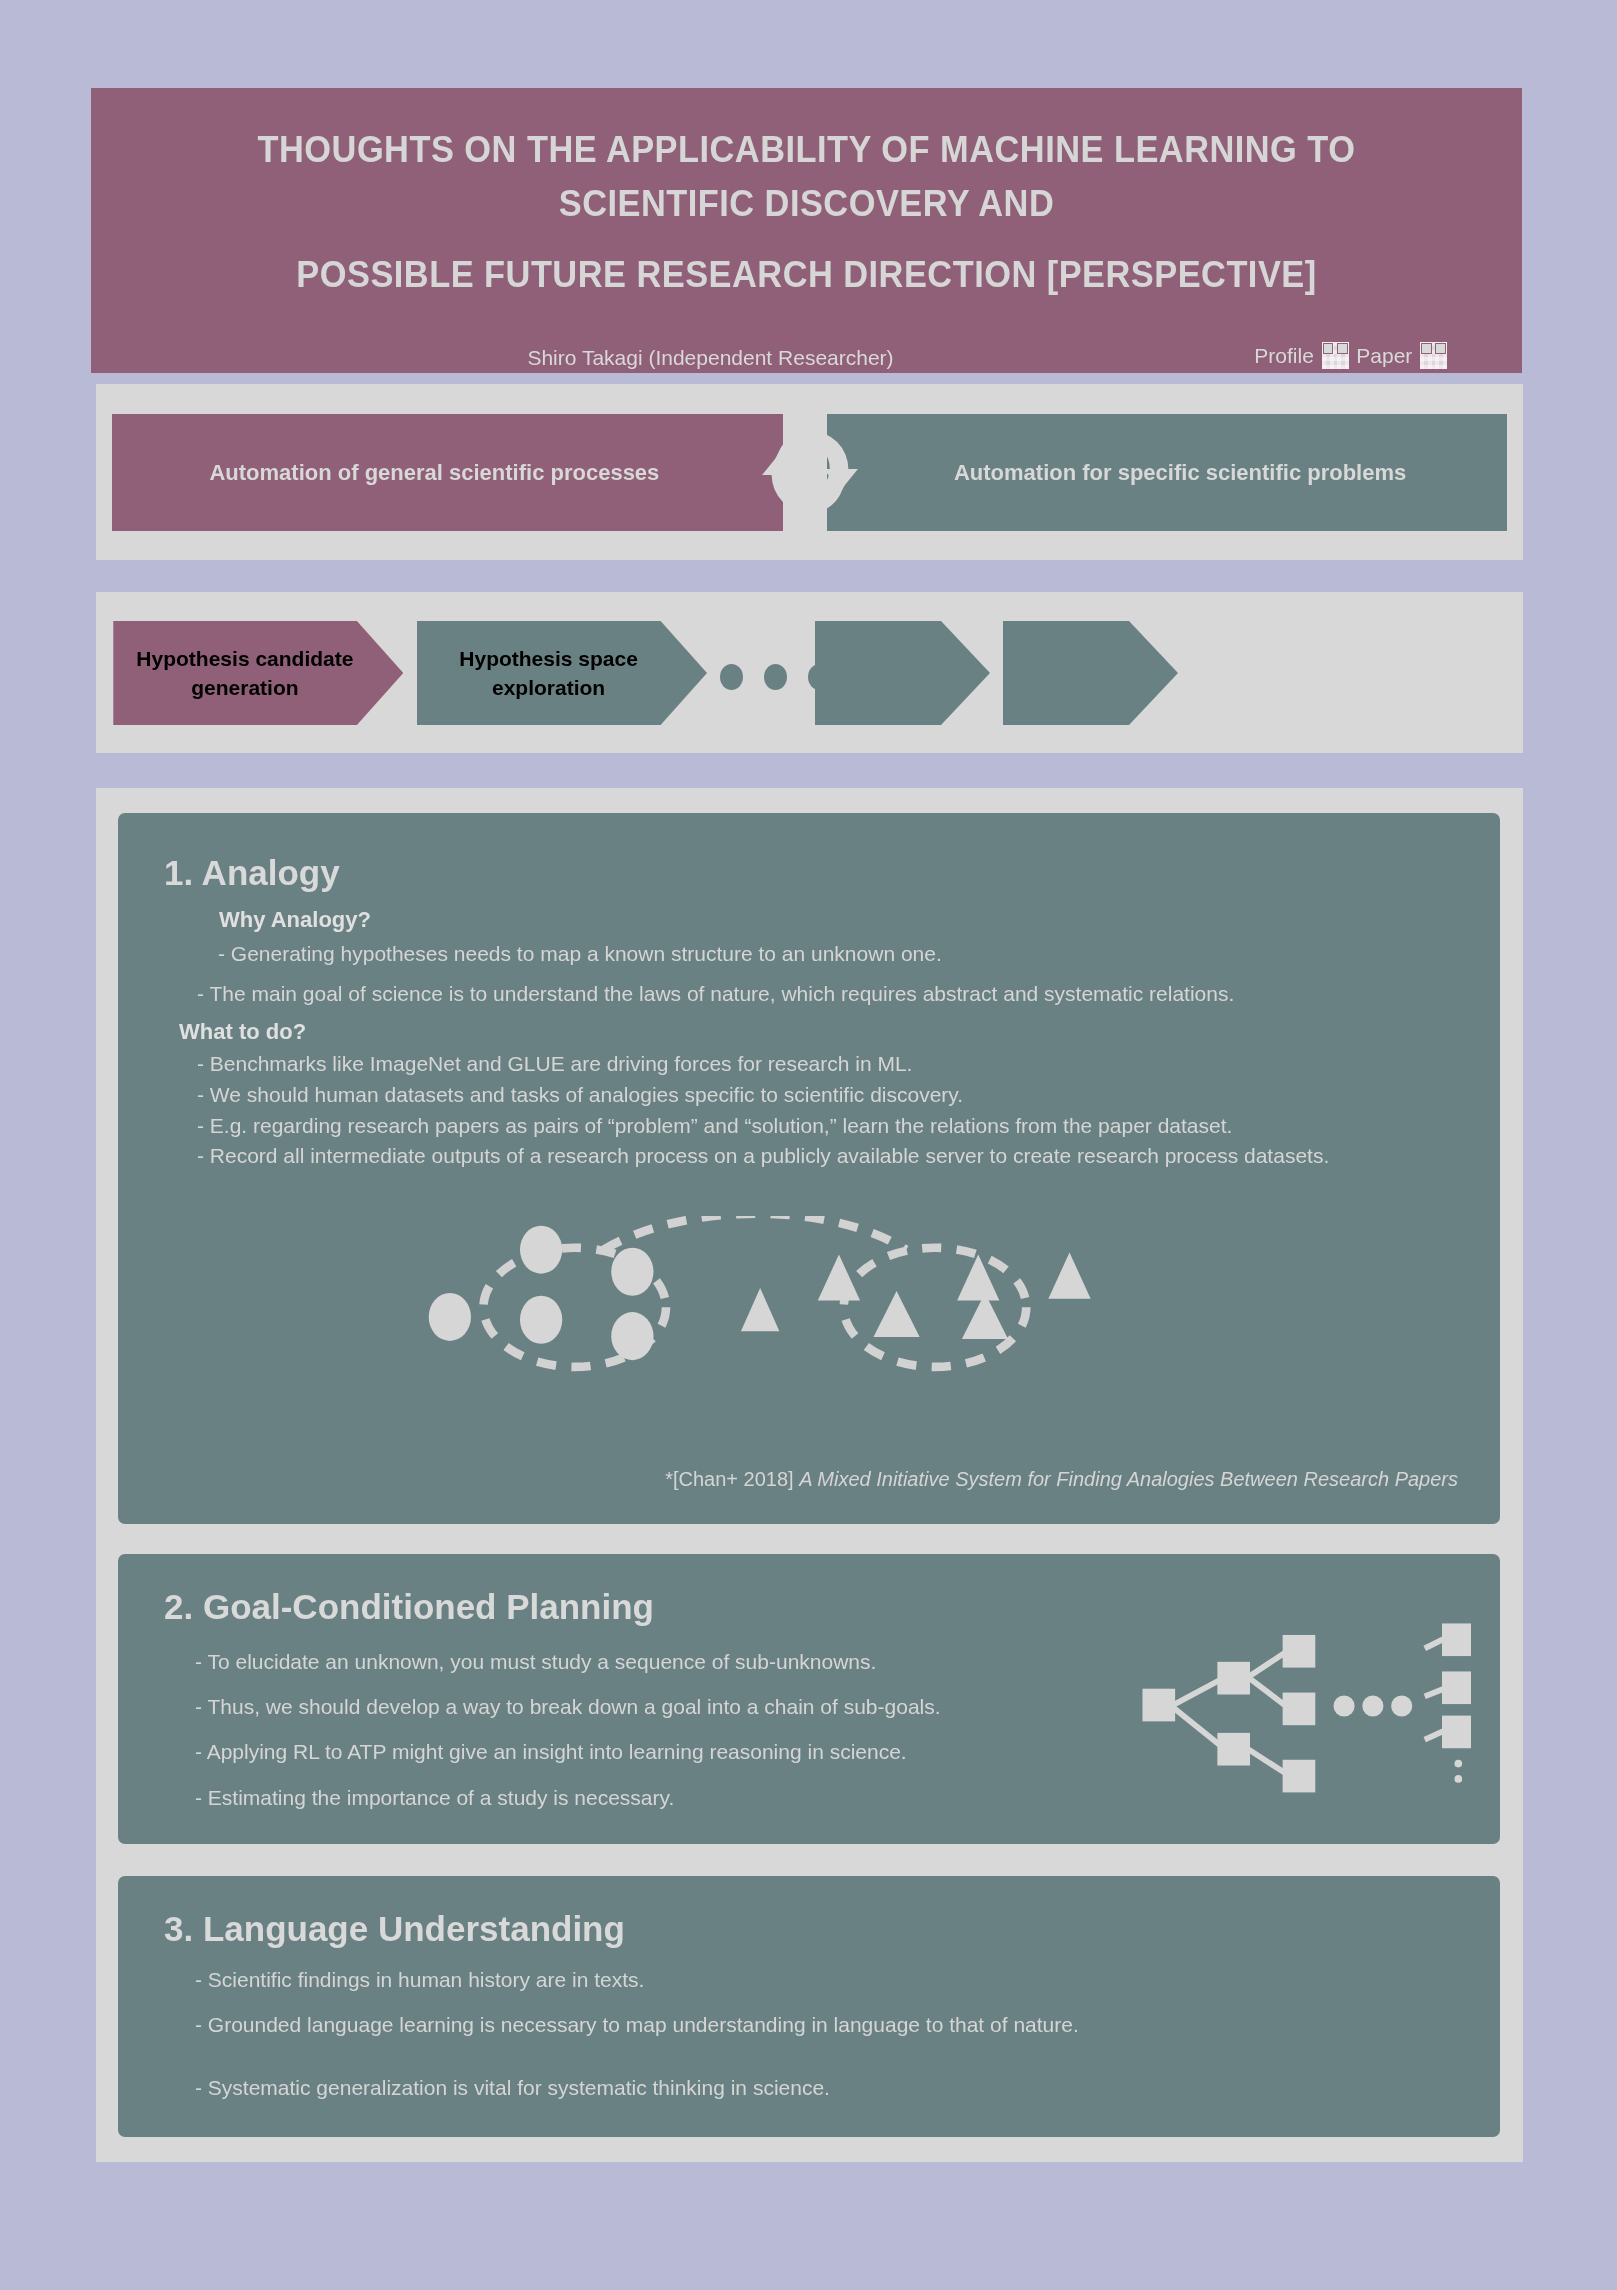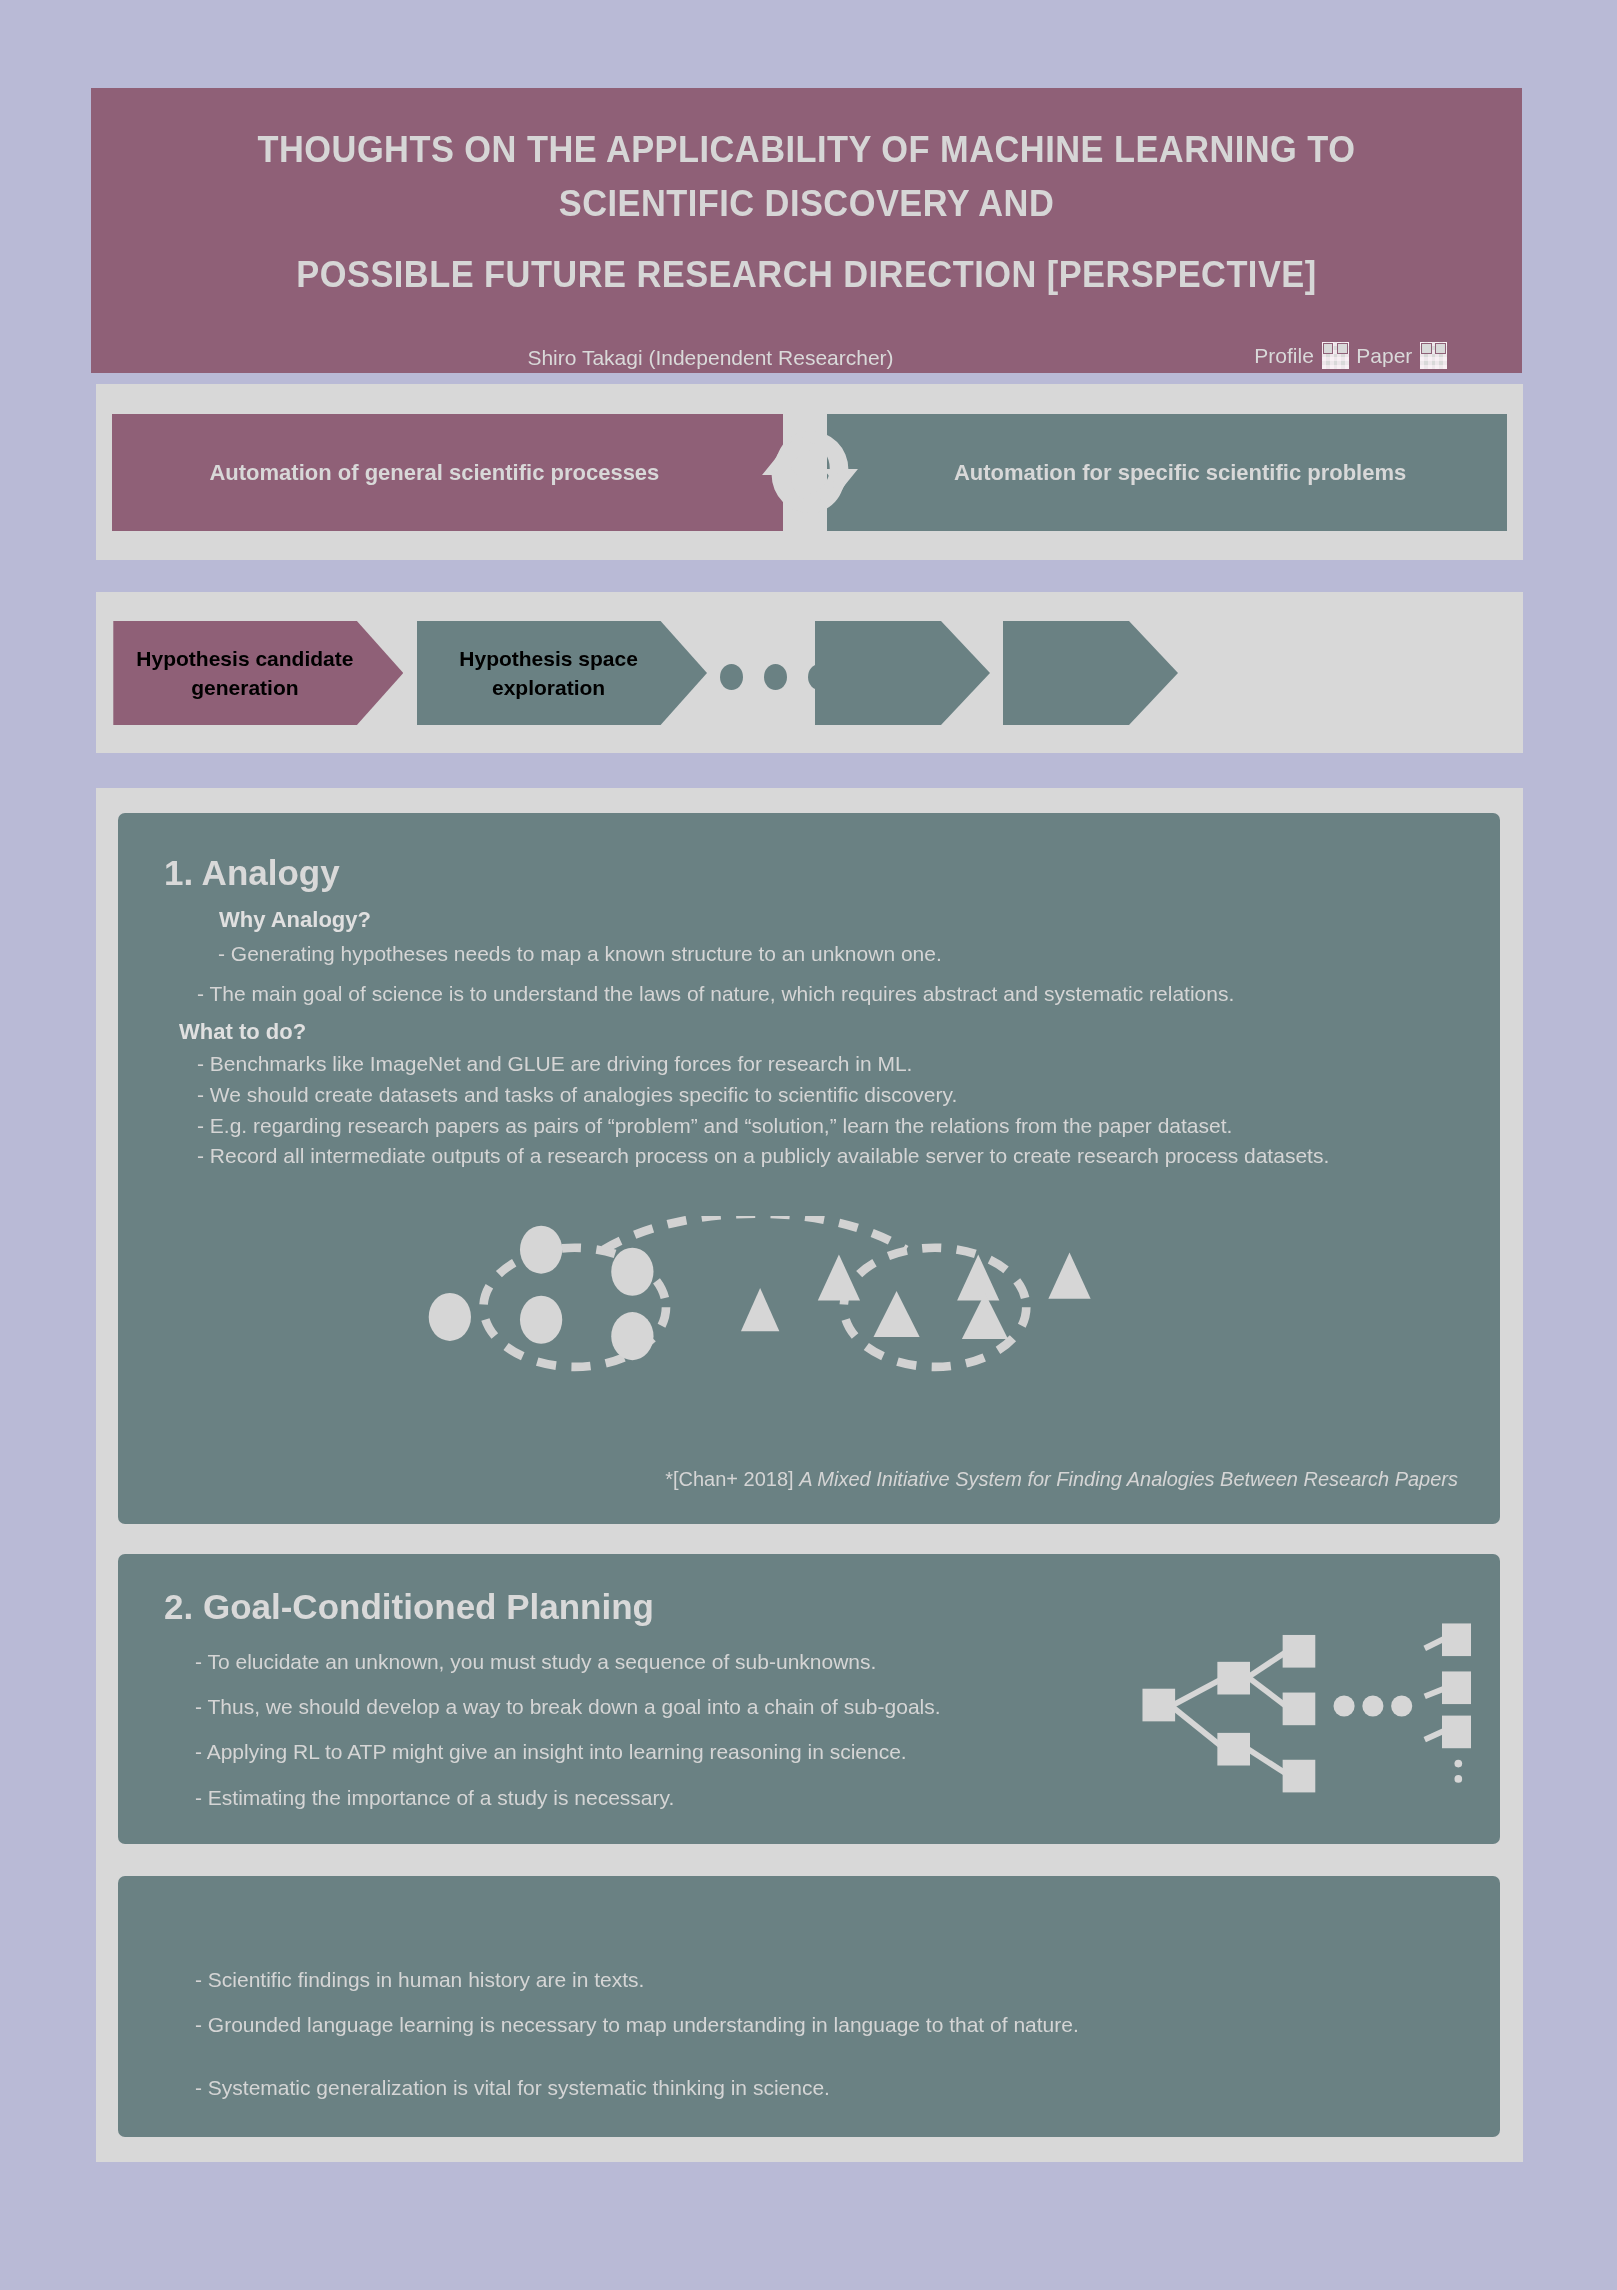--- a/index.html
+++ b/index.html
@@ -296,21 +296,21 @@
 
     <div class="card card-1">
       <div class="sec-title">1. Analogy</div>
 
       <div class="sub-head c1-h1">Why Analogy?</div>
       <div class="bullet c1-b1">- Generating hypotheses needs to map a known structure to an unknown one.</div>
       <div class="bullet c1-b2">- The main goal of science is to understand the laws of nature, which requires abstract and systematic relations.</div>
 
       <div class="sub-head c1-h2">What to do?</div>
       <div class="bullet c1-b3">- Benchmarks like ImageNet and GLUE are driving forces for research in ML.</div>
-      <div class="bullet c1-b4">- We should create datasets and tasks of analogies specific to scientific discovery.</div>
+      <div class="bullet c1-b4">- We should human datasets and tasks of analogies specific to scientific discovery.</div>
       <div class="bullet c1-b5">- E.g. regarding research papers as pairs of “problem” and “solution,” learn the relations from the paper dataset.</div>
       <div class="bullet c1-b6">- Record all intermediate outputs of a research process on a publicly available server to create research process datasets.</div>
 
       <svg class="analogy-svg" viewBox="0 0 840 180">
 
         <ellipse cx="185" cy="95" rx="95" ry="62" fill="none" stroke="#d2d2d2" stroke-width="9" stroke-dasharray="20 16"></ellipse>
 
         <ellipse cx="560" cy="95" rx="95" ry="62" fill="none" stroke="#d2d2d2" stroke-width="9" stroke-dasharray="20 16"></ellipse>
 
         <path d="M215 35 C300 -15 450 -15 530 35" fill="none" stroke="#d2d2d2" stroke-width="9" stroke-dasharray="20 16"></path>
@@ -365,20 +365,21 @@
           <circle cx="228" cy="100" r="11"></circle>
           <circle cx="258" cy="100" r="11"></circle>
           <circle cx="288" cy="100" r="11"></circle>
           <circle cx="347" cy="160" r="4"></circle>
           <circle cx="347" cy="176" r="4"></circle>
         </g>
       </svg>
     </div>
 
     <div class="card card-3">
+      <div class="sec-title">3. Language Understanding</div>
       <div class="bullet c3-b1">- Scientific findings in human history are in texts.</div>
       <div class="bullet c3-b2">- Grounded language learning is necessary to map understanding in language to that of nature.</div>
       <div class="bullet c3-b3">- Systematic generalization is vital for systematic thinking in science.</div>
     </div>
 
   </div>
 </div>
 
 
 </body></html>

